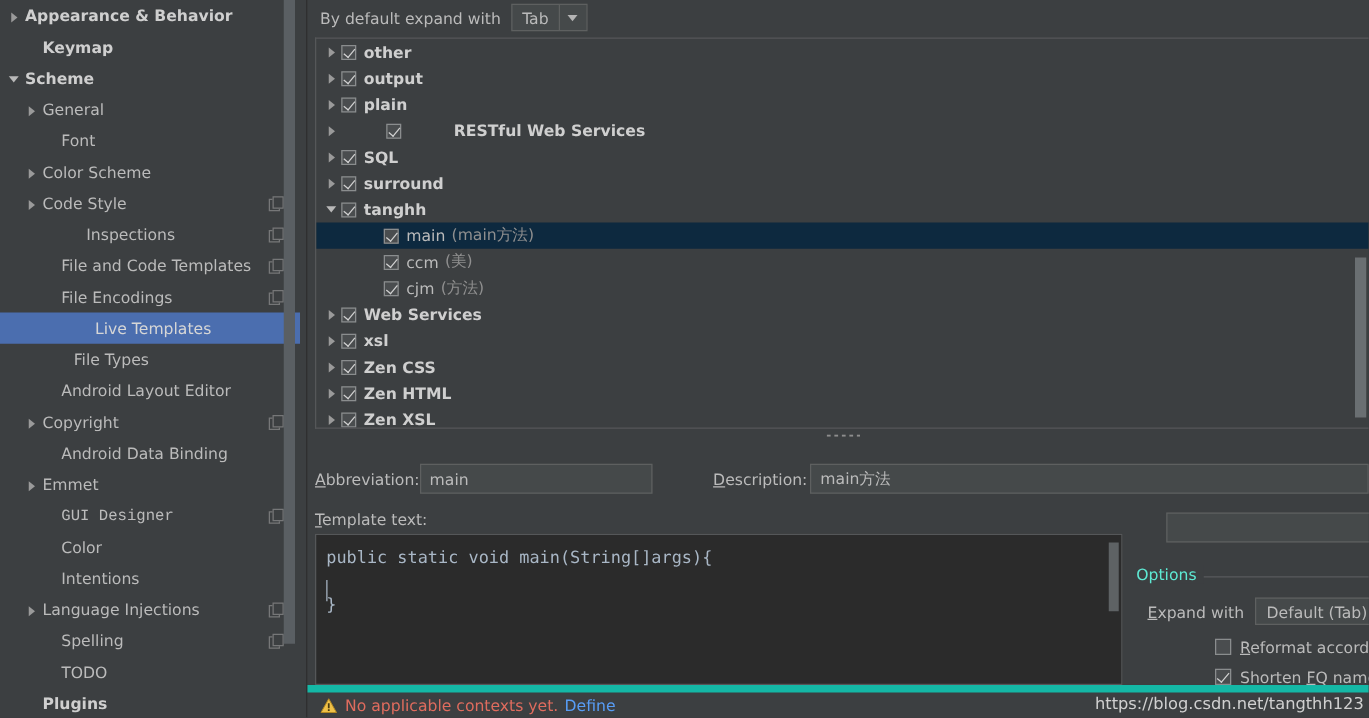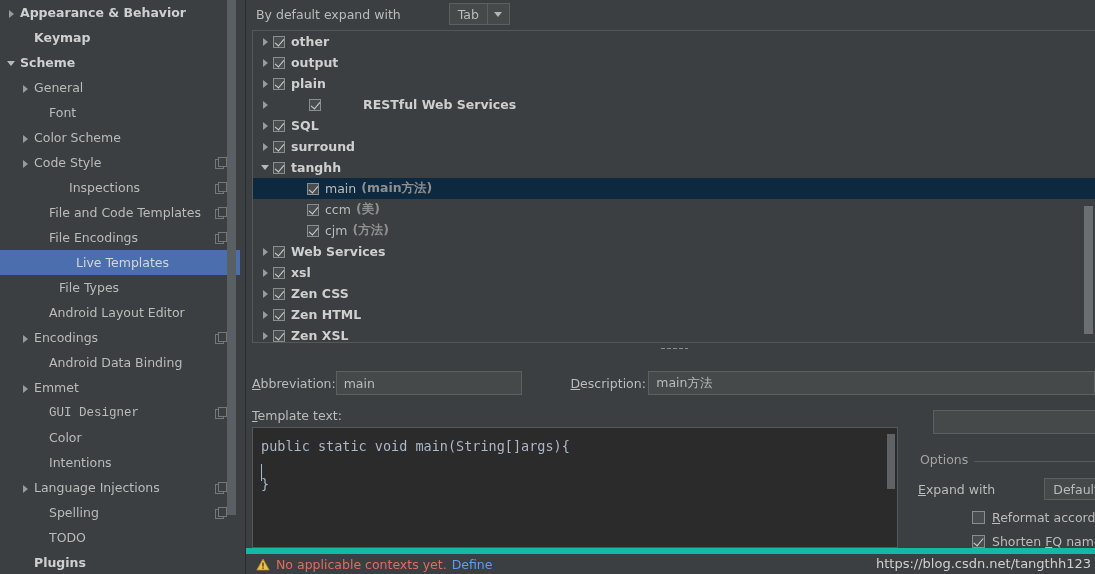--- a/index.html
+++ b/index.html
@@ -91,21 +91,20 @@
     display: flex; align-items: center;
   }
   .topbar-label { font-size: 12.5px; color: #bbbbbb; margin-right: 8px; }
   .combo {
     display: inline-flex; align-items: center;
     height: 22px;
     border: 1px solid #5e6060;
     background: #45494a;
     color: #bbbbbb;
     font-size: 12.5px;
-    margin-left: 40px;
   }
   .combo .combo-text { padding: 0 8px; white-space: nowrap; }
   .combo .combo-btn {
     width: 22px; height: 20px;
     border-left: 1px solid #5e6060;
     display: flex; align-items: center; justify-content: center;
     background: #45494a;
   }
   .caret-down {
     width: 0; height: 0;
@@ -154,21 +153,21 @@
     margin-right: 6px;
   }
   .cbox.checked::after {
     content: "";
     position: absolute; left: 3px; top: 0px;
     width: 4px; height: 8px;
     border: solid #d2d2d2;
     border-width: 0 1.6px 1.6px 0;
     transform: rotate(40deg);
   }
-  .tree-desc { color: #8f8f8f; font-weight: bold; margin-left: 5px; }
+  .tree-desc { color: #8f8f8f; font-weight: normal; margin-left: 5px; }
   .tree-scroll {
     position: absolute; right: 2px; top: 175px;
     width: 9px; height: 128px;
     background: #6a6f72;
   }
 
   .splitter {
     position: absolute; left: 6px; top: 344px; right: 0; height: 9px;
   }
   .splitter-dots {
@@ -240,22 +239,22 @@
     border: 1px solid #5e6060;
     background: #45494a;
     color: #7d7d7d;
     font-size: 12.5px;
     display: flex; align-items: center; justify-content: center;
   }
   .options-group {
     position: absolute; left: 652px; top: 450px; right: 0; bottom: 22px;
   }
   .options-title {
-    position: absolute; left: 22px; top: 2px;
-    font-size: 12.5px; color: #a3a3a3;
+    position: absolute; left: 11px; top: 2px;
+    font-size: 12.5px; color: #5eead4;
     background: #3c3f41;
     padding-right: 6px;
     z-index: 2;
   }
   .options-line {
     position: absolute; left: 60px; right: 0; top: 11px;
     height: 1px; background: #585b5d;
   }
   .opt-row {
     position: absolute;
@@ -367,21 +366,21 @@
         <div class="side-row" style="padding-left: 45px;">
           <span class="side-arrow "></span>
           <span class="side-label">File Types</span>
         </div>
         <div class="side-row" style="padding-left: 35px;">
           <span class="side-arrow "></span>
           <span class="side-label">Android Layout Editor</span>
         </div>
         <div class="side-row" style="padding-left: 20px;">
           <span class="side-arrow right"></span>
-          <span class="side-label">Encodings</span>
+          <span class="side-label">Copyright</span>
           <span class="copy-icon"></span>
         </div>
         <div class="side-row" style="padding-left: 35px;">
           <span class="side-arrow "></span>
           <span class="side-label">Android Data Binding</span>
         </div>
         <div class="side-row" style="padding-left: 20px;">
           <span class="side-arrow right"></span>
           <span class="side-label">Emmet</span>
         </div>

